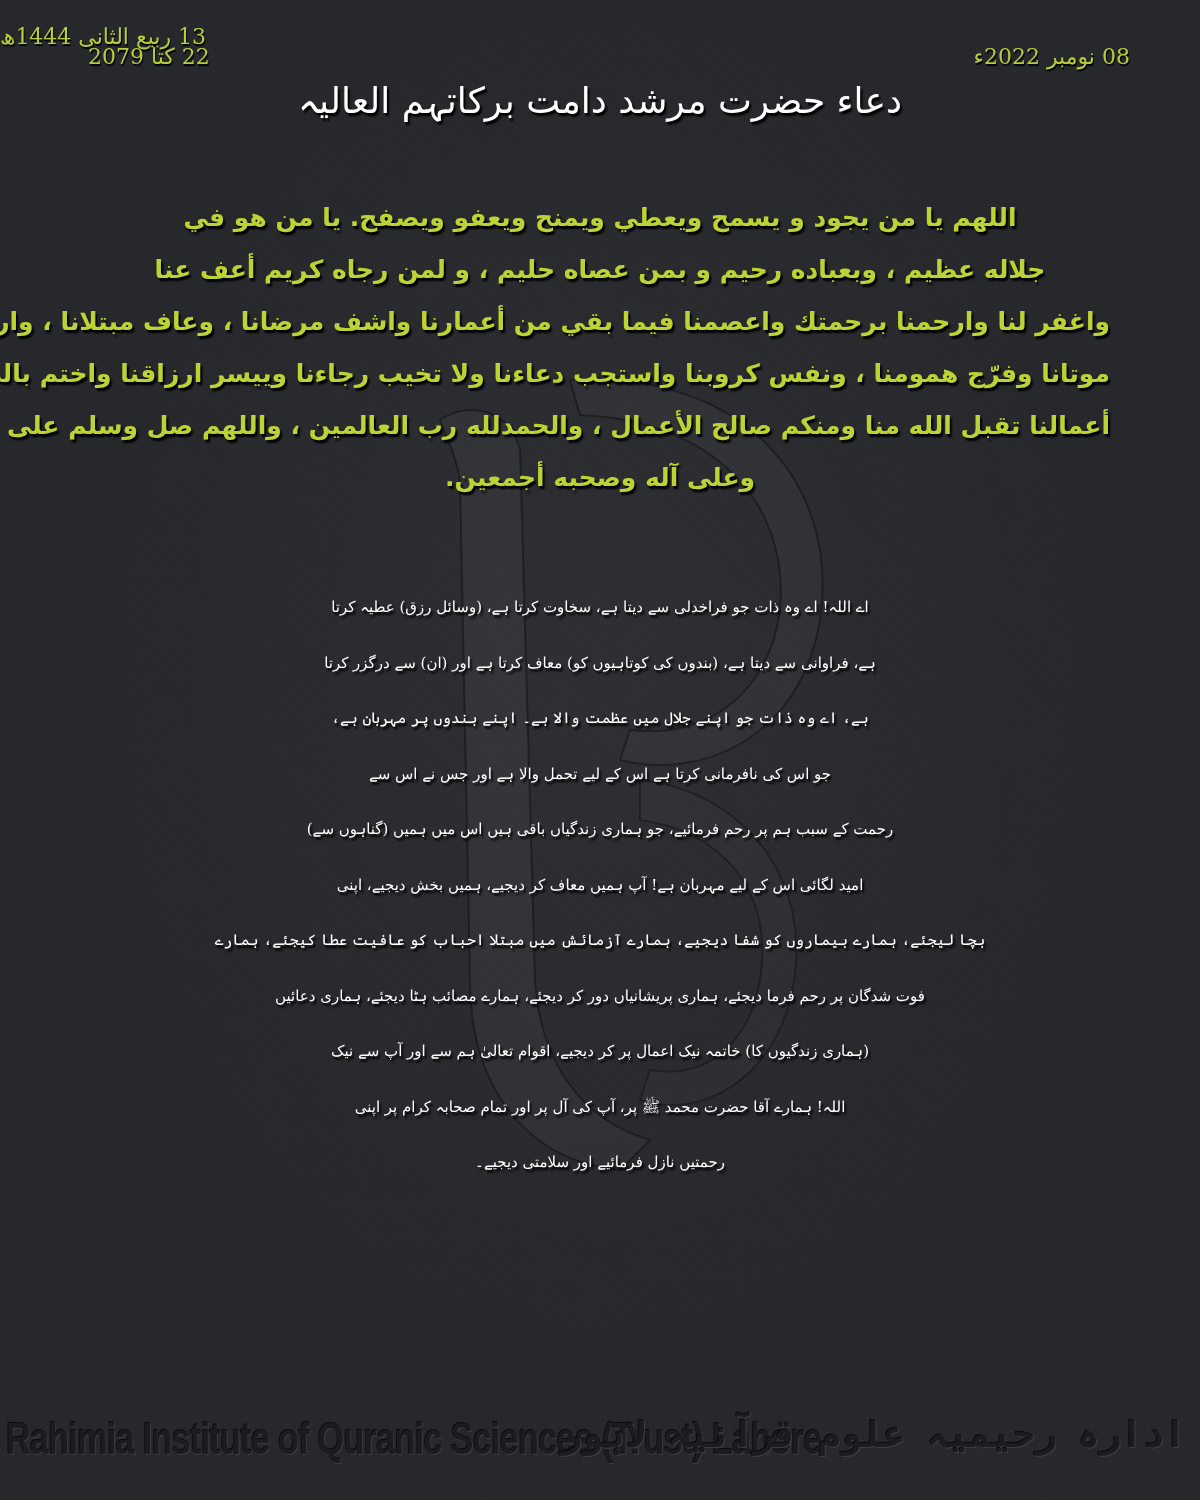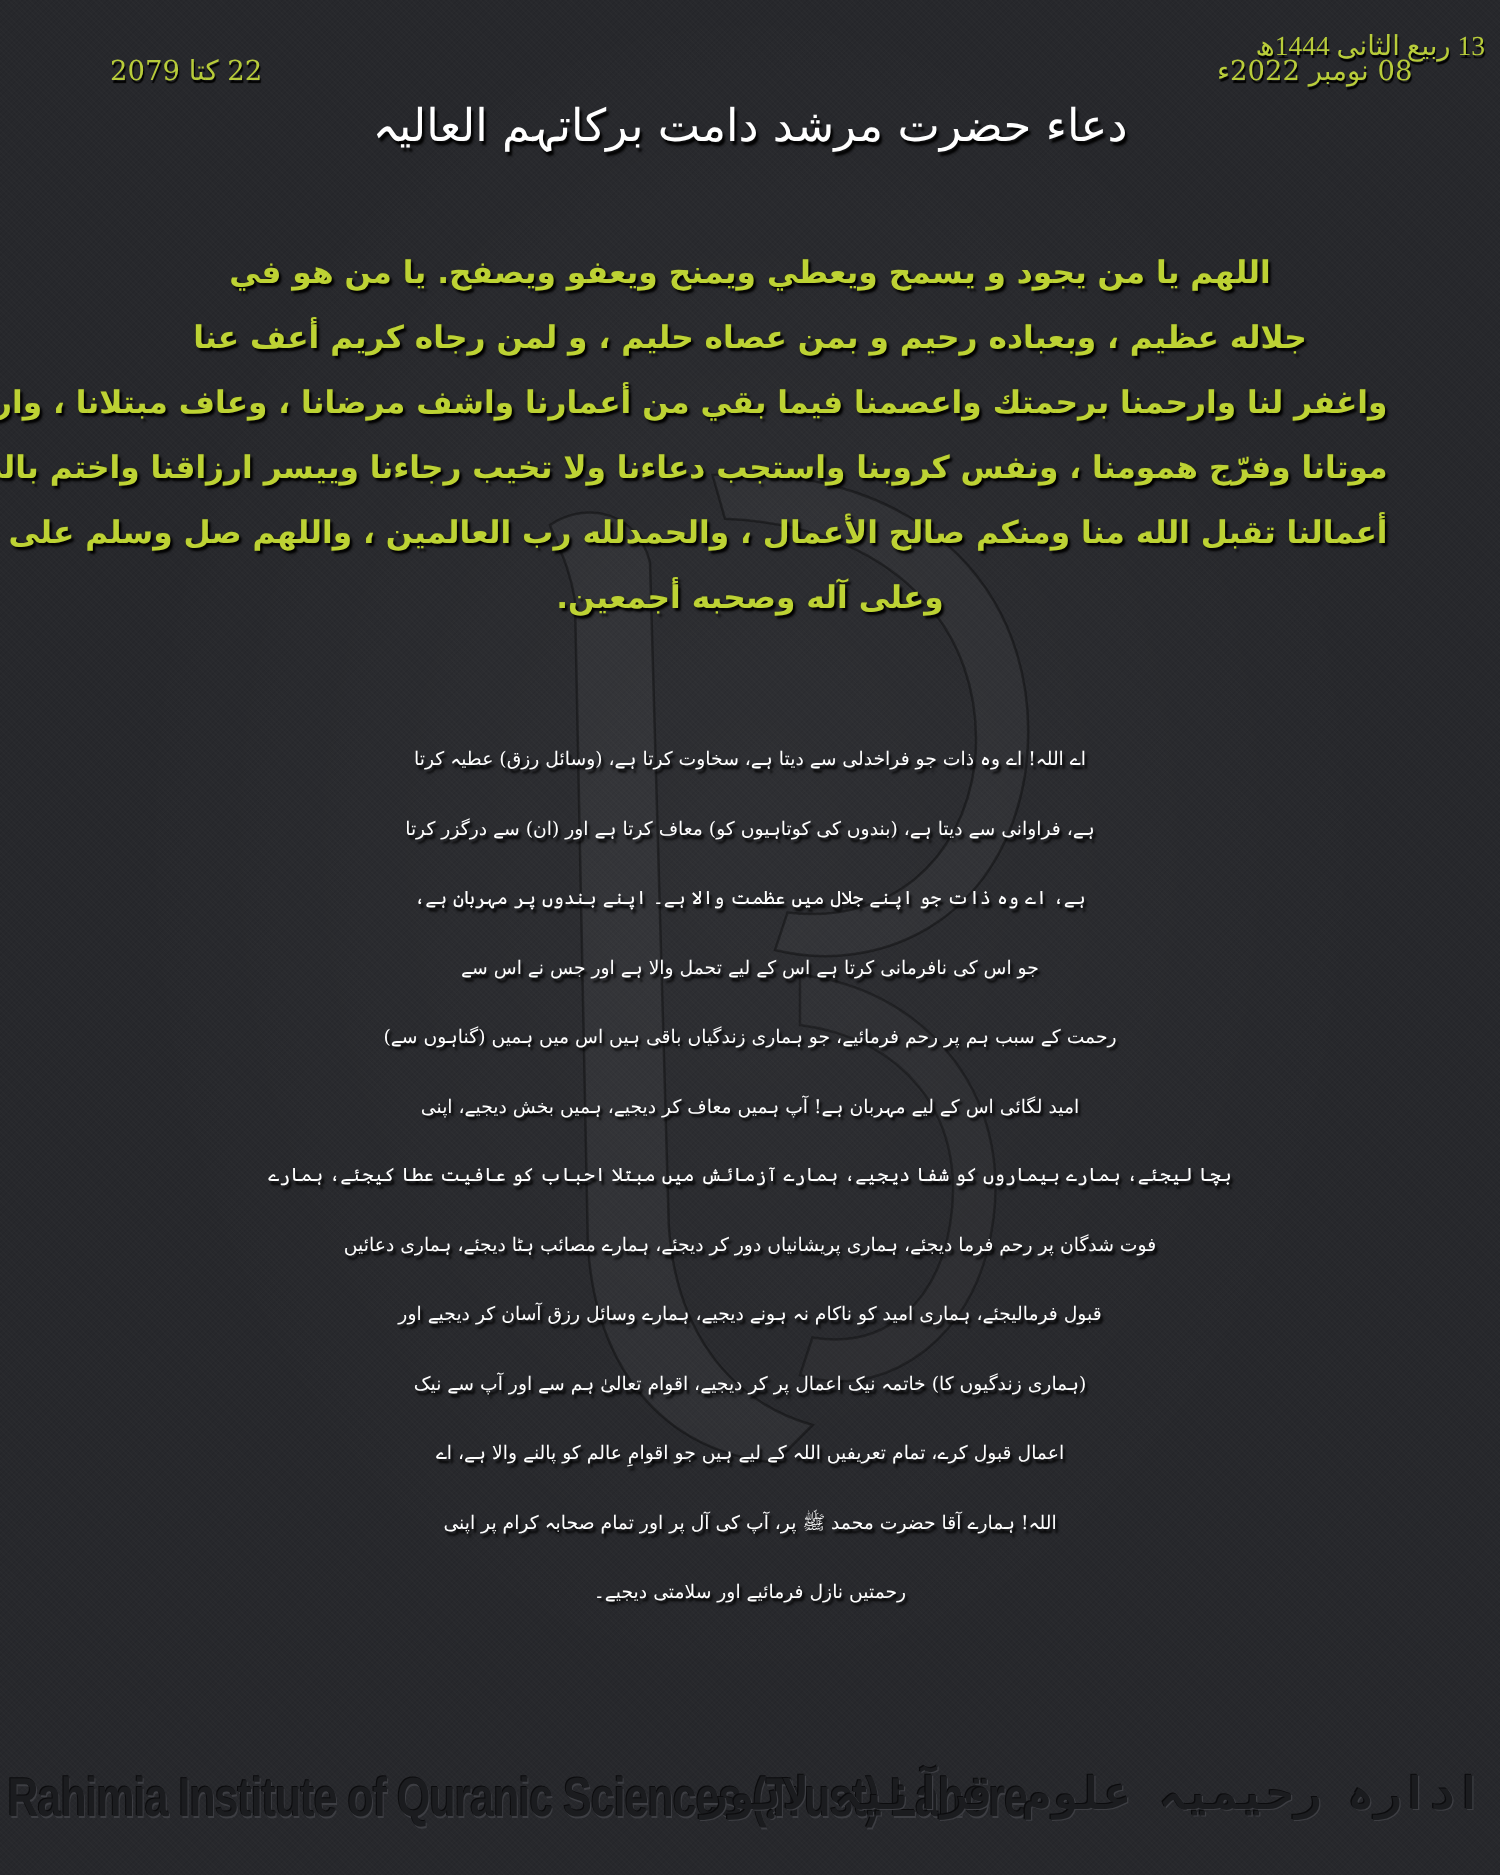--- a/index.html
+++ b/index.html
@@ -33,21 +33,21 @@
     
     .date {
       position: absolute;
       color: #b8cc3a;
       font-family: "DejaVu Serif", serif;
       font-size: 22px;
       text-shadow: 1px 2px 1px #000;
       direction: rtl;
       white-space: nowrap;
     }
-    .date-hijri { left: 0; right: 12px; top: 24px; text-align: right; font-family: Liberation Serif, serif; }
+    .date-hijri { left: 0; right: 12px; top: 24px; text-align: left; }
     .date-gregorian { right: 70px; top: 44px; }
     .date-bikrami { left: 88px; top: 44px; }
 
     .page-title {
       position: absolute;
       left: 0;
       right: 0;
       top: 80px;
       text-align: center;
       color: #ffffff;
@@ -154,23 +154,21 @@
 
 <div class="urdu-translation">
   <span class="line">اے اللہ! اے وہ ذات جو فراخدلی سے دیتا ہے، سخاوت کرتا ہے، (وسائل رزق) عطیہ کرتا</span>
   <span class="line">ہے، فراوانی سے دیتا ہے، (بندوں کی کوتاہیوں کو) معاف کرتا ہے اور (ان) سے درگزر کرتا</span>
   <span class="line">ہے، اے وہ ذات جو اپنے جلال میں عظمت والا ہے۔ اپنے بندوں پر مہربان ہے،</span>
   <span class="line">جو اس کی نافرمانی کرتا ہے اس کے لیے تحمل والا ہے اور جس نے اس سے</span>
   <span class="line">رحمت کے سبب ہم پر رحم فرمائیے، جو ہماری زندگیاں باقی ہیں اس میں ہمیں (گناہوں سے)</span>
   <span class="line">امید لگائی اس کے لیے مہربان ہے! آپ ہمیں معاف کر دیجیے، ہمیں بخش دیجیے، اپنی</span>
   <span class="line">بچا لیجئے، ہمارے بیماروں کو شفا دیجیے، ہمارے آزمائش میں مبتلا احباب کو عافیت عطا کیجئے، ہمارے</span>
   <span class="line">فوت شدگان پر رحم فرما دیجئے، ہماری پریشانیاں دور کر دیجئے، ہمارے مصائب ہٹا دیجئے، ہماری دعائیں</span>
-  <span class="line">قبول فرمالیجئے، ہماری امید کو ناکام نہ ہونے دیجیے، ہمارے وسائل رزق آسان کر دیجیے اور</span>
   <span class="line">(ہماری زندگیوں کا) خاتمہ نیک اعمال پر کر دیجیے، اقوام تعالیٰ ہم سے اور آپ سے نیک</span>
-  <span class="line">اعمال قبول کرے، تمام تعریفیں اللہ کے لیے ہیں جو اقوامِ عالم کو پالنے والا ہے، اے</span>
   <span class="line">اللہ! ہمارے آقا حضرت محمد ﷺ پر، آپ کی آل پر اور تمام صحابہ کرام پر اپنی</span>
   <span class="line">رحمتیں نازل فرمائیے اور سلامتی دیجیے۔</span>
 </div>
 
 <div class="footer">
   <div class="footer-english">Rahimia Institute of Quranic Sciences (Trust) Lahore</div>
   <div class="footer-urdu">ادارہ رحیمیہ علوم قرآنیہ لاہور</div>
 </div>
 
 </body></html>

